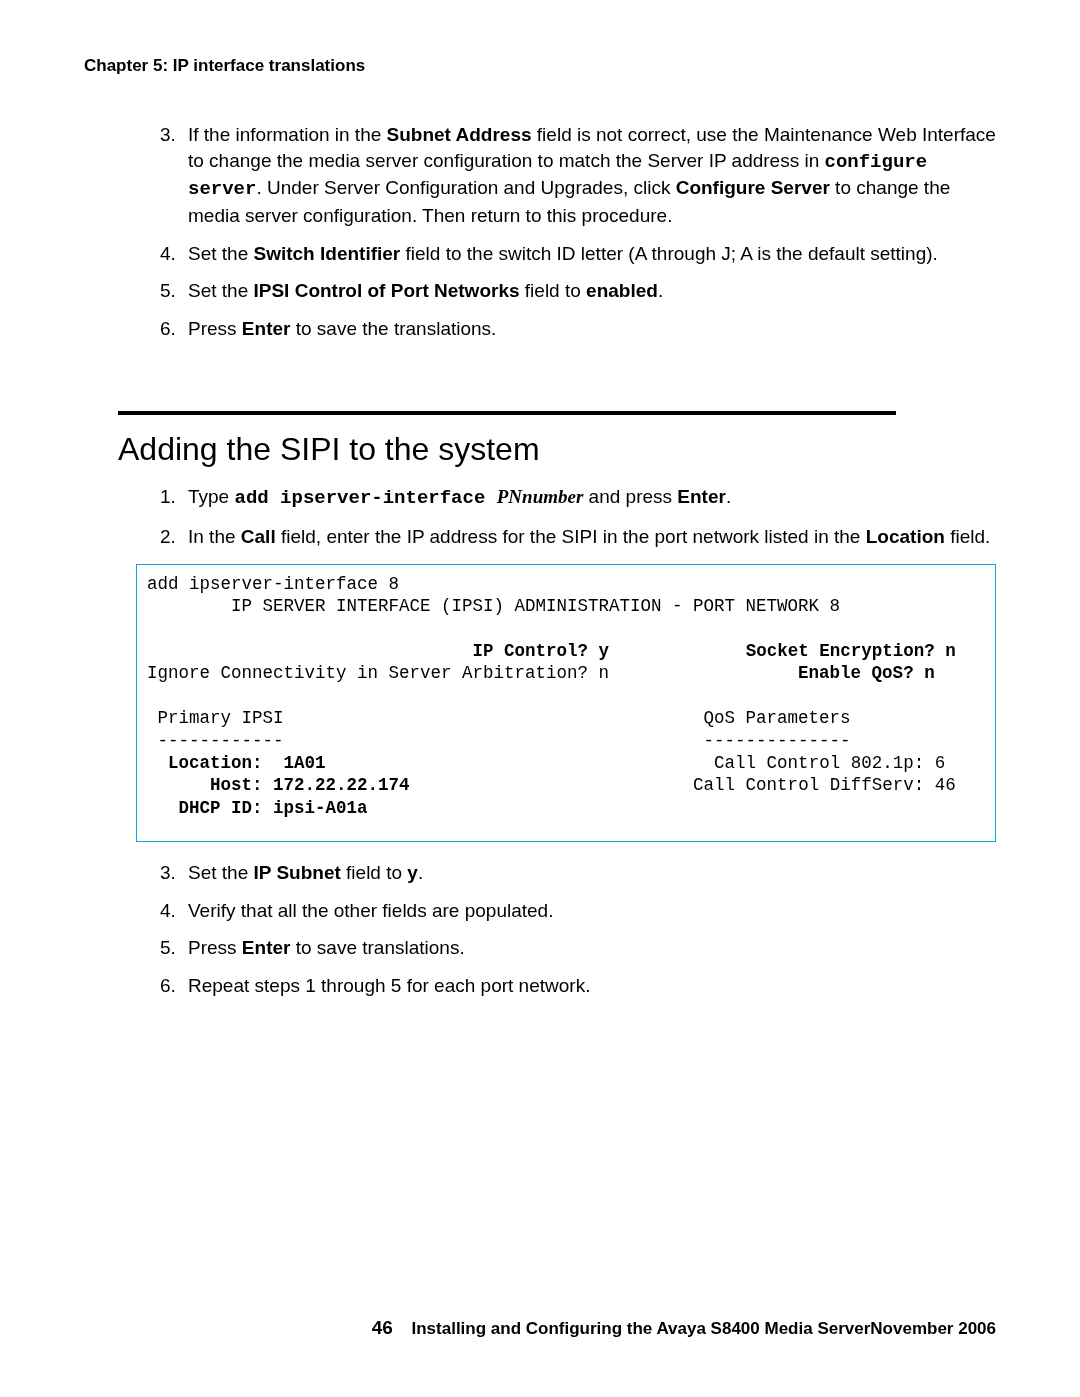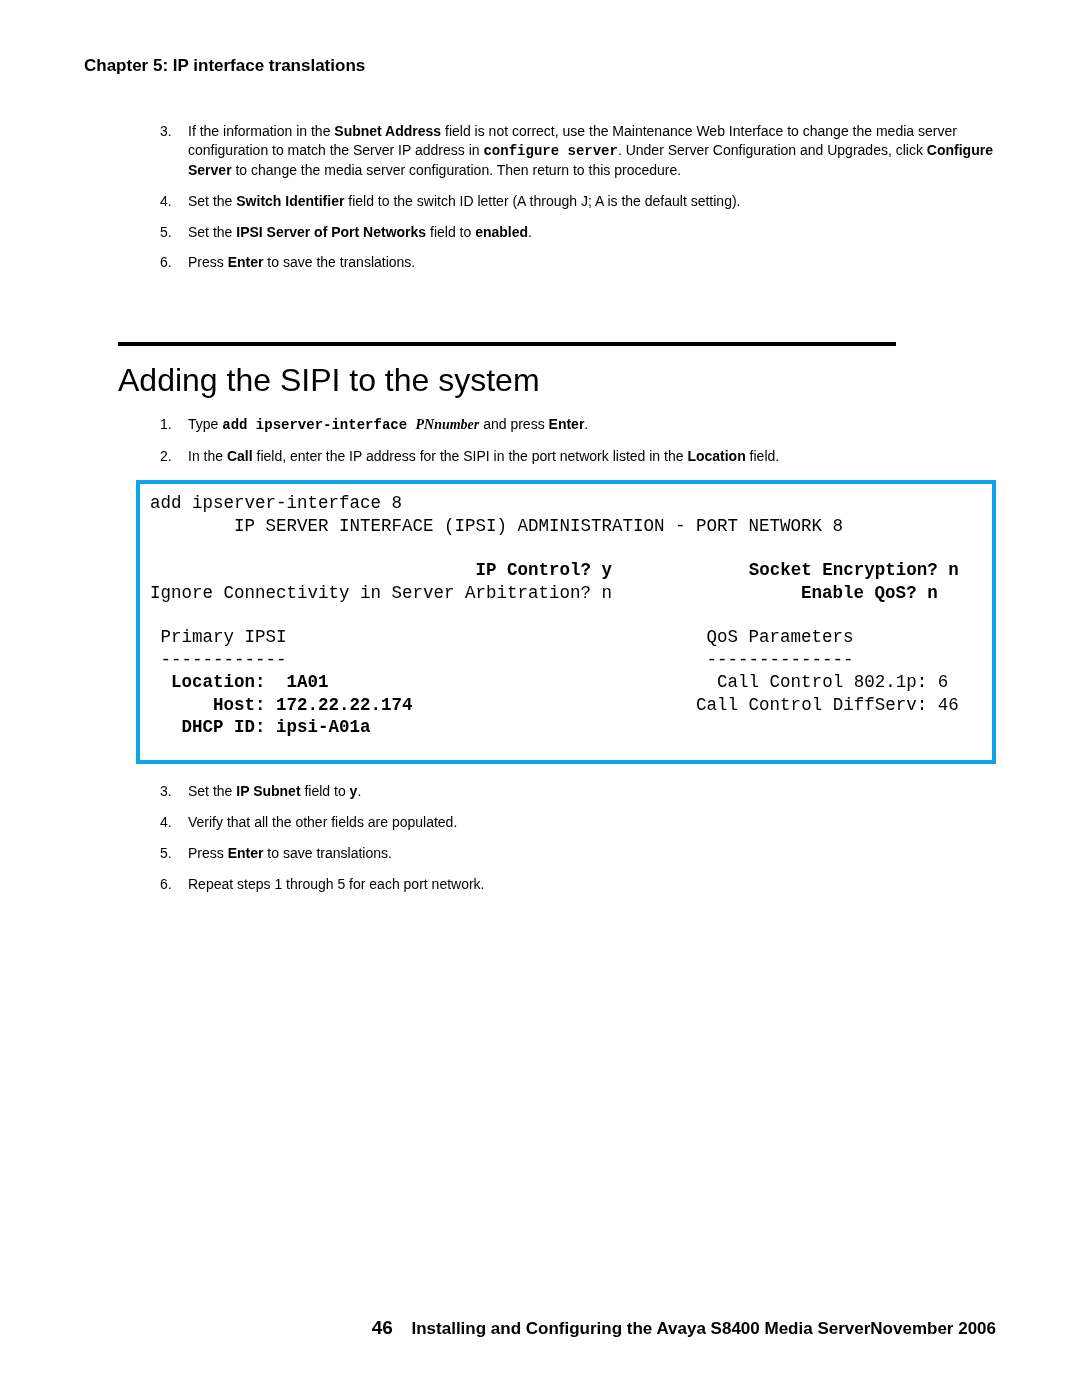--- a/index.html
+++ b/index.html
@@ -24,21 +24,21 @@
   }
   ol.steps {
     margin: 0 0 0 76px;
     padding: 0;
     list-style: none;
     counter-reset: step var(--start, 0);
   }
   ol.steps > li {
     counter-increment: step;
     position: relative;
-    font-size: 14px;
+    font-size: 19px;
     line-height: 1.35;
     margin-bottom: 12px;
     padding-left: 28px;
   }
   ol.steps > li::before {
     content: counter(step) ".";
     position: absolute;
     left: 0;
     top: 0;
   }
@@ -66,21 +66,21 @@
     font-weight: normal;
     margin: 0 0 16px 34px;
   }
   p.intro {
     font-size: 19px;
     line-height: 1.35;
     margin: 0 0 14px 52px;
   }
   .terminal {
     margin: 14px 0 18px 52px;
-    border: 4px solid #0ea5e9;
+    border: 1px solid #0ea5e9;
     padding: 8px 10px 22px 10px;
     font-family: "Courier New", Courier, monospace;
     font-size: 17.5px;
     white-space: pre;
     line-height: 1.28;
   }
   .terminal .b { font-weight: bold; }
   .footer {
     position: absolute;
     bottom: 58px;
@@ -111,21 +111,21 @@
   <div class="chapter-header">Chapter 5: IP interface translations</div>
 
   <ol class="steps" style="--start:2">
     <li>
       <span>If the information in the </span><span class="bold">Subnet Address</span><span> field is not correct, use the Maintenance Web Interface to change the media server configuration to match the Server IP address in </span><span class="mono">configure server</span><span>. Under Server Configuration and Upgrades, click </span><span class="bold">Configure Server</span><span> to change the media server configuration. Then return to this procedure.</span>
     </li>
     <li>
       <span>Set the </span><span class="bold">Switch Identifier</span><span> field to the switch ID letter (A through J; A is the default setting).</span>
     </li>
     <li>
-      <span>Set the </span><span class="bold">IPSI Server of Port Networks</span><span>  field to </span><span class="bold">enabled</span><span>.</span>
+      <span>Set the </span><span class="bold">IPSI Control of Port Networks</span><span>  field to </span><span class="bold">enabled</span><span>.</span>
     </li>
     <li>
       <span>Press </span><span class="bold">Enter</span><span> to save the translations.</span>
     </li>
   </ol>
 
   <hr class="section-rule">
   <h1 class="section-title">Adding the SIPI to the system</h1>
 
   <ol class="steps" style="--start:0">

